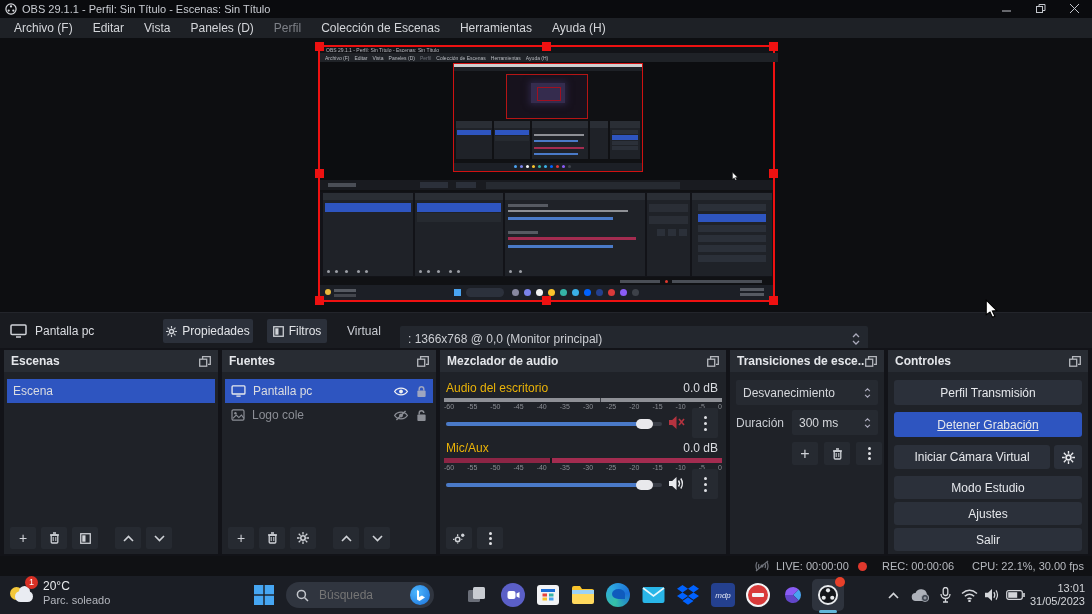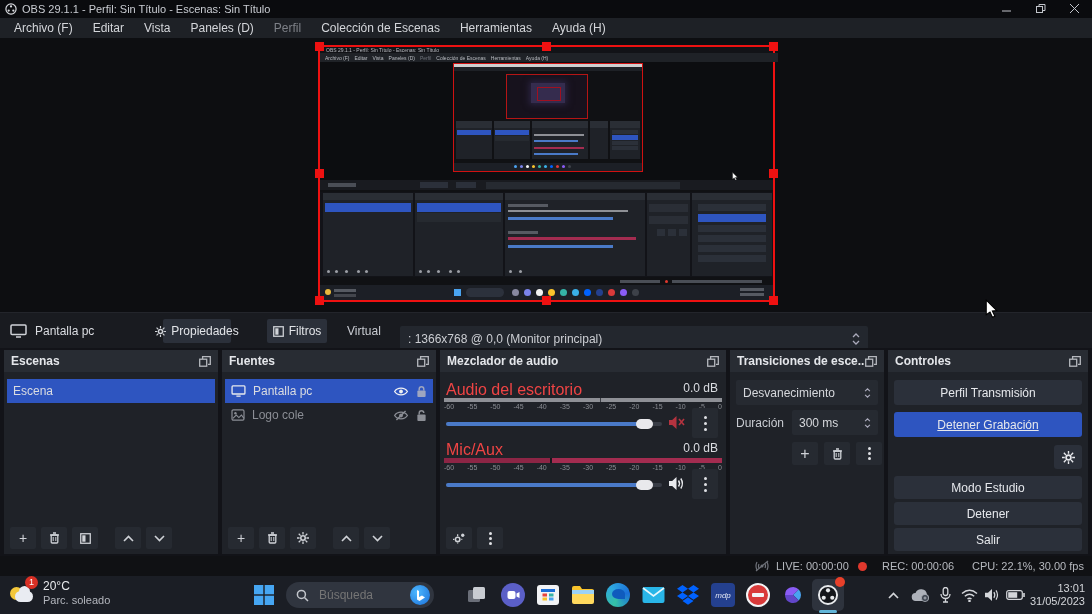--- a/index.html
+++ b/index.html
@@ -28,21 +28,21 @@
   .panel{position:absolute;top:2px;height:204px;background:#1f2228;}
   .phead{height:22px;background:#282c33;display:flex;align-items:center;justify-content:space-between;padding:0 7px;box-sizing:border-box;}
   .phead .ptitle{font-size:12px;font-weight:bold;color:#e4e6ea;white-space:nowrap;overflow:hidden;}
   .listrow{position:absolute;left:3px;right:3px;height:24px;display:flex;align-items:center;gap:7px;padding:0 6px;box-sizing:border-box;font-size:12px;color:#dadce1;}
   .listrow.sel{background:#2e55c0;}
   .listrow .grow{flex:1;}
   .dimtxt{color:#8b8e95;}
   .toolbtn{width:26px;height:22px;background:#262a31;border-radius:2px;display:flex;align-items:center;justify-content:center;color:#cfd2d7;font-size:14px;}
   .ptoolbar{position:absolute;left:6px;bottom:5px;display:flex;gap:5px;}
   
-  .chname{position:absolute;font-size:16px;color:#ef4444;}
+  .chname{position:absolute;font-size:12px;color:#eab308;}
   .chdb{position:absolute;font-size:12px;color:#dadce1;}
   .ticks{position:absolute;left:4px;width:278px;display:flex;justify-content:space-between;font-size:7px;color:#8b8e94;}
   .slidertrack{position:absolute;left:6px;width:216px;height:4px;background:#383c45;border-radius:2px;}
   .sliderfill{position:absolute;left:0;top:0;height:4px;width:196px;background:#4a7ac8;border-radius:2px;}
   .sliderhandle{position:absolute;left:190px;top:-3px;width:17px;height:10px;background:#e9e9ec;border-radius:5px;}
   .dotsbtn{position:absolute;width:26px;height:30px;background:#262a31;border-radius:2px;display:flex;flex-direction:column;align-items:center;justify-content:center;gap:3px;}
   .dot3{width:3px;height:3px;border-radius:50%;background:#dfe1e5;}
   
   .combo{position:absolute;background:#262a31;border-radius:2px;font-size:12px;color:#d6d8dc;display:flex;align-items:center;padding:0 7px;box-sizing:border-box;justify-content:space-between;}
   
@@ -251,21 +251,21 @@
 
   <div id="srcbar" class="abs">
     <span class="abs" style="left:10px;top:323px;position:absolute;"></span>
     <span class="abs" style="left:10px;top:11px;">
       <svg width="17" height="14" viewBox="0 0 17 14">
           <rect x="1" y="1" width="15" height="9.5" rx="1" fill="none" stroke="#cfd2d7" stroke-width="1.5"></rect>
           <path d="M6 13h5" stroke="#cfd2d7" stroke-width="1.5"></path>
         </svg>
     </span>
     <span class="abs" style="left:35px;top:0;line-height:36px;font-size:12px;color:#dadce1;">Pantalla pc</span>
-    <div class="btn abs" style="left:163px;top:6px;width:68px;height:24px;">
+    <div class="btn abs" style="left:163px;top:6px;width:90px;height:24px;">
       <span>
           <svg width="11" height="11" viewBox="0 0 14 14">
             <circle cx="7" cy="7" r="2.6" fill="none" stroke="#cfd2d7" stroke-width="1.8"></circle>
             <path d="M7 0v3M7 11v3M0 7h3M11 7h3M2 2l2.2 2.2M9.8 9.8L12 12M12 2L9.8 4.2M4.2 9.8L2 12" stroke="#cfd2d7" stroke-width="1.5"></path>
           </svg>
         </span>
       <span>Propiedades</span>
     </div>
     <div class="btn abs" style="left:267px;top:6px;width:60px;height:24px;">
       <span>
@@ -574,33 +574,36 @@
               <path d="M3.6 3V0.7h7.7v7.6H9" fill="none" stroke="#b5b8be" stroke-width="1.3"></path>
             </svg>
           </span>
       </div>
       <div class="cbtn" style="top:30px;height:25px;">
           <span>Perfil Transmisión</span>
         </div>
       <div class="cbtn active" style="top:62px;height:25px;">
           <span>Detener Grabación</span>
         </div>
+      <div class="cbtn" style="top:95px;height:24px;width:156px;">
+          <span>Iniciar Cámara Virtual</span>
+        </div>
       <div class="abs" style="left:166px;top:95px;width:28px;height:24px;background:#2b303a;border-radius:3px;display:flex;align-items:center;justify-content:center;">
         <span>
             <svg width="13" height="13" viewBox="0 0 14 14">
               <circle cx="7" cy="7" r="2.6" fill="none" stroke="#e6e8ec" stroke-width="1.8"></circle>
               <path d="M7 0v3M7 11v3M0 7h3M11 7h3M2 2l2.2 2.2M9.8 9.8L12 12M12 2L9.8 4.2M4.2 9.8L2 12" stroke="#e6e8ec" stroke-width="1.5"></path>
             </svg>
           </span>
       </div>
       <div class="cbtn" style="top:126px;height:23px;">
           <span>Modo Estudio</span>
         </div>
       <div class="cbtn" style="top:152px;height:23px;">
-          <span>Detener</span>
+          <span>Ajustes</span>
         </div>
       <div class="cbtn" style="top:178px;height:23px;">
           <span>Salir</span>
         </div>
     </div>
   </div>
 
   <div id="statusbar" class="abs">
     <div class="abs row" style="left:754px;top:0;height:20px;gap:6px;">
       <span>

